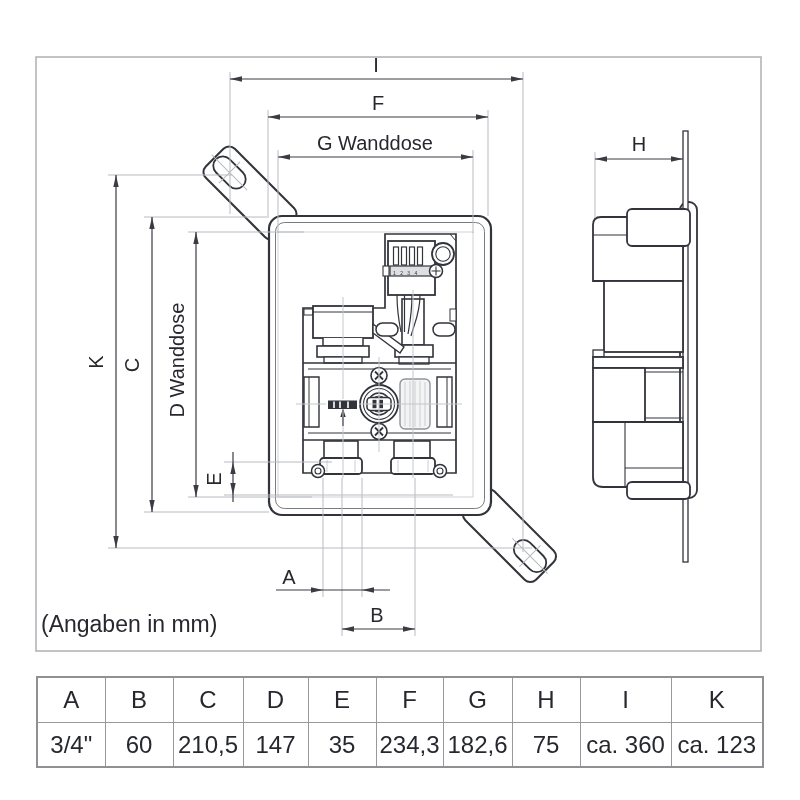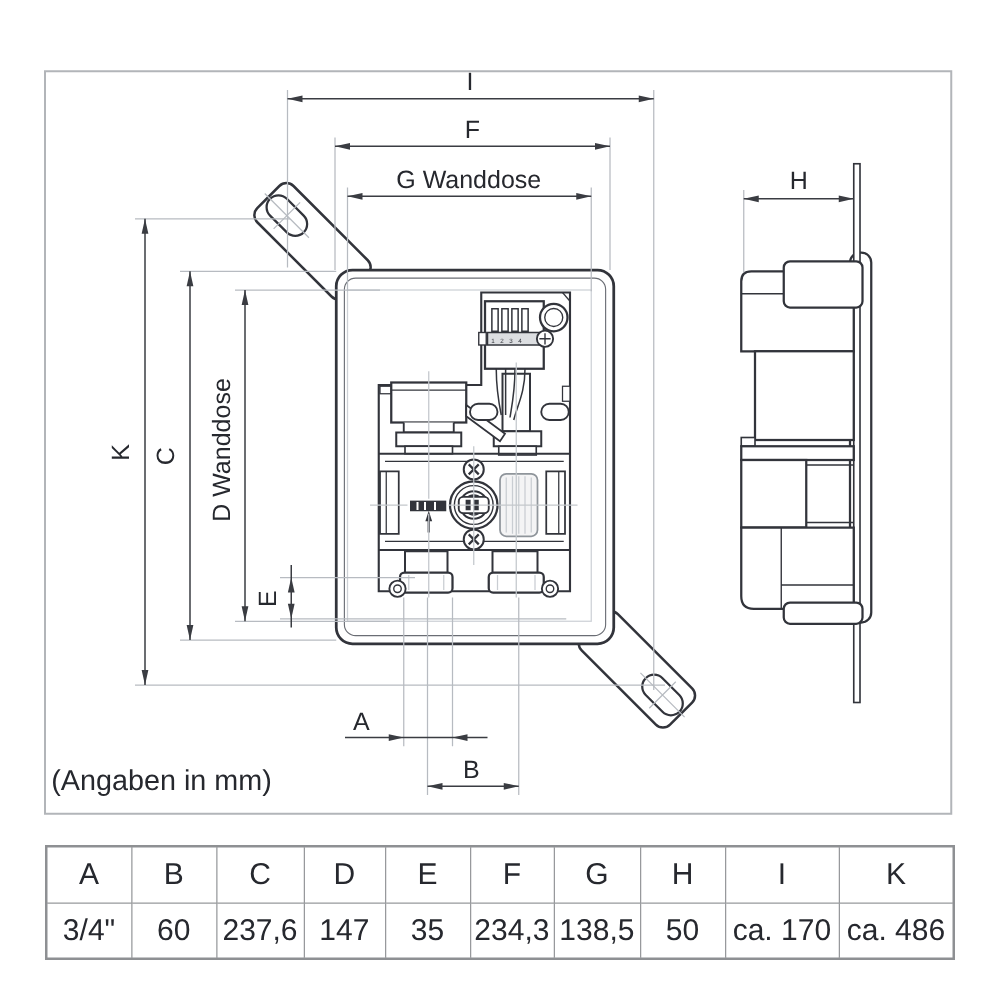--- a/index.html
+++ b/index.html
@@ -258,25 +258,25 @@
     <td>E</td>
     <td>F</td>
     <td>G</td>
     <td>H</td>
     <td>I</td>
     <td>K</td>
   </tr>
   <tr class="val">
     <td>3/4"</td>
     <td>60</td>
-    <td>237,6</td>
+    <td>210,5</td>
     <td>147</td>
     <td>35</td>
     <td>234,3</td>
-    <td>138,5</td>
-    <td>50</td>
-    <td>ca. 170</td>
-    <td>ca. 486</td>
+    <td>182,6</td>
+    <td>75</td>
+    <td>ca. 360</td>
+    <td>ca. 123</td>
   </tr>
 </tbody>
     </table>
 
 </div>
 
 </body></html>

